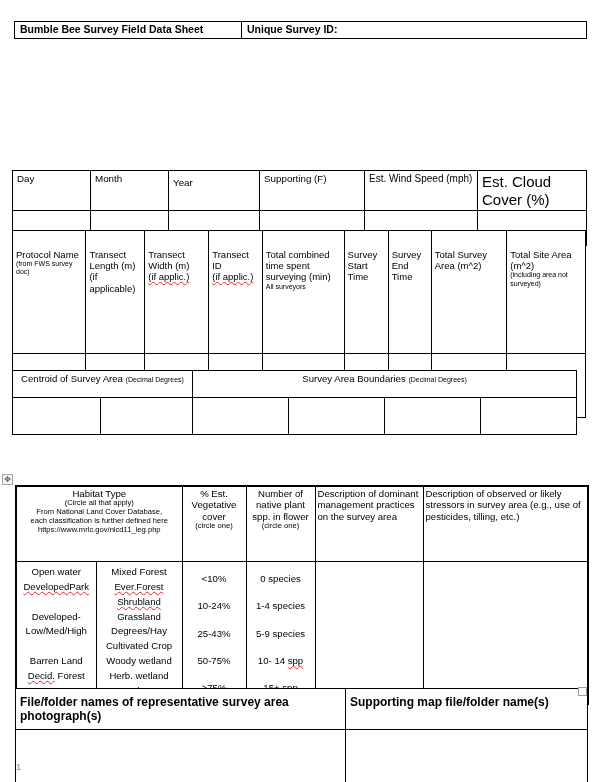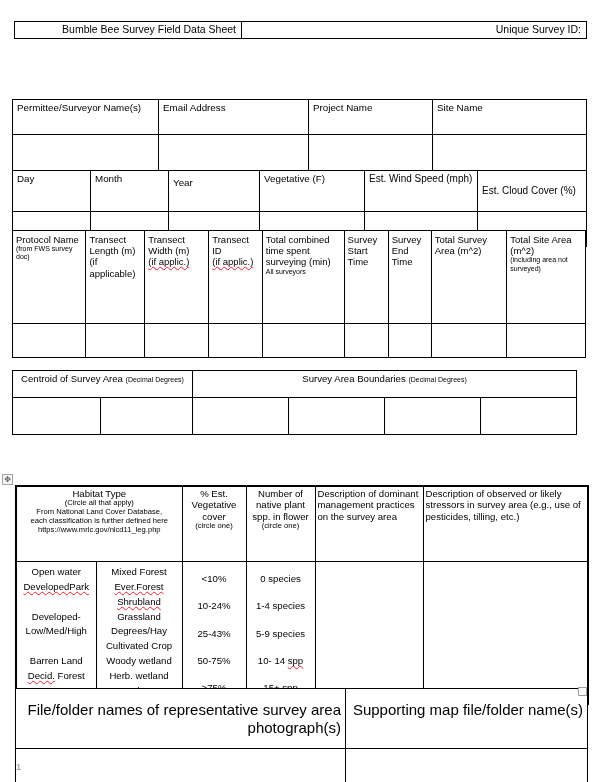--- a/index.html
+++ b/index.html
@@ -43,21 +43,21 @@
     background: #ffffff;
   }
   .thick-top { border-top: 2px solid #000 !important; }
   .thick-bottom { border-bottom: 2px solid #000 !important; }
   .thick-left { border-left: 2px solid #000 !important; margin-left: 42px; }
   .thick-right { border-right: 2px solid #000 !important; }
 
   .sm { font-size: 7.6px; }
   .xs { font-size: 7px; }
   .ctr { text-align: center; }
-  .b { font-weight: normal; text-align: right; }
+  .b { font-weight: bold; }
 
   
   #t-title {
     position: absolute;
     left: 14px;
     top: 21px;
     width: 572px;
   }
   #t-title td {
     height: 14px;
@@ -75,21 +75,21 @@
   }
   #t-permittee td { font-size: 9.8px; padding: 2px 4px; }
 
   
   #t-protocol {
     position: absolute;
     left: 12px;
     top: 230px;
     width: 574px;
   }
-  #t-protocol td { font-size: 9.5px; padding: 3px 3px; }
+  #t-protocol td { font-size: 9.5px; padding: 18px 3px; }
 
   
   #t-centroid {
     position: absolute;
     left: 12px;
     top: 370px;
     width: 564px;
   }
   #t-centroid td { font-size: 9.6px; padding: 2px 4px; }
 
@@ -102,21 +102,21 @@
   }
   #t-habitat td { font-size: 9.6px; padding: 1px 2px; }
 
   
   #t-files {
     position: absolute;
     left: 15px;
     top: 688px;
     width: 572px;
   }
-  #t-files td { font-size: 15px; padding: 12px 4px; }
+  #t-files td { font-size: 12px; padding: 6px 4px; }
 
   
   .sp {
     text-decoration: underline wavy #e8232a;
     text-decoration-skip-ink: none;
     text-underline-offset: 1px;
   }
 
   
   #move-handle {
@@ -168,60 +168,38 @@
         <col style="width:345px">
       </colgroup>
     <tbody>
       <tr>
         <td class="b">Bumble Bee Survey Field Data Sheet</td>
         <td class="b">Unique Survey ID:</td>
       </tr>
     </tbody>
   </table>
 
-  <table class="doc" id="t-permittee">
-    <colgroup>
-      <col style="width:146px">
-        <col style="width:150px">
-      <col style="width:124px">
-        <col style="width:154px">
-    </colgroup>
-    <tbody>
-      <tr>
-        <td class="hdr" style="height:30px">Permittee/Surveyor Name(s)</td>
-        <td class="hdr">Email Address</td>
-        <td class="hdr">Project Name</td>
-        <td class="hdr">Site Name</td>
-      </tr>
-      <tr>
-        <td class="blank" style="height:42px"></td>
-        <td class="blank"></td>
-        <td class="blank"></td>
-        <td class="blank"></td>
-      </tr>
-    </tbody>
-  </table>
 
   <table class="doc" id="t-permittee2" style="position:absolute;left:12px;top:170px;width:574px">
     <colgroup>
       <col style="width:78px">
         <col style="width:78px">
         <col style="width:91px">
       <col style="width:105px">
         <col style="width:113px">
         <col style="width:109px">
     </colgroup>
     <tbody>
       <tr>
         <td class="hdr" style="height:30px;font-size:9.8px;padding:2px 4px">Day</td>
         <td class="hdr" style="font-size:9.8px;padding:2px 4px">Month</td>
         <td class="hdr" style="font-size:9.8px;padding:6px 4px">Year</td>
-        <td class="hdr" style="font-size:9.8px;padding:2px 4px">Vegetative (F)</td>
+        <td class="hdr" style="font-size:9.8px;padding:2px 4px">Supporting (F)</td>
         <td class="hdr" style="font-size:10px;padding:2px 4px">Est. Wind Speed (mph)</td>
-        <td class="hdr" style="font-size:10px;padding:14px 4px">Est. Cloud Cover (%)</td>
+        <td class="hdr" style="font-size:15px;padding:2px 4px">Est. Cloud Cover (%)</td>
       </tr>
       <tr>
         <td class="blank" style="height:32px"></td>
         <td class="blank"></td>
         <td class="blank"></td>
         <td class="blank"></td>
         <td class="blank"></td>
         <td class="blank"></td>
       </tr>
     </tbody>

